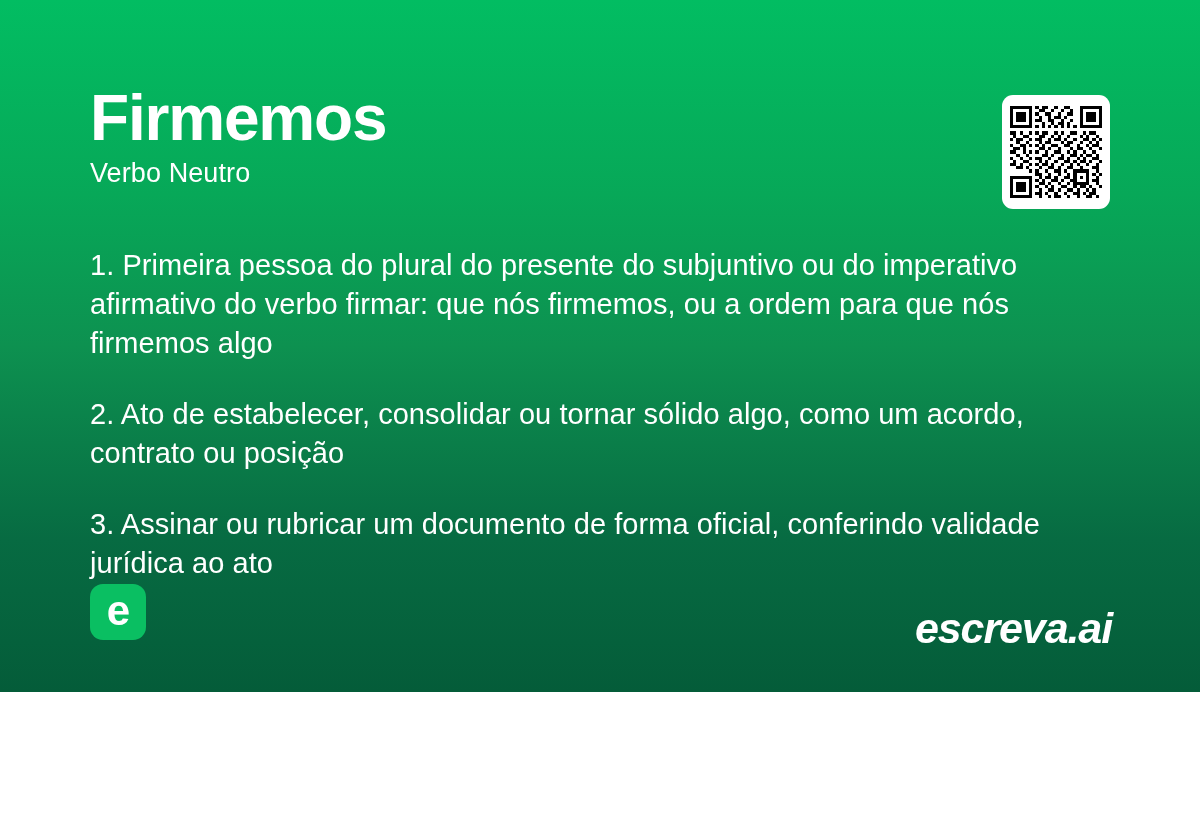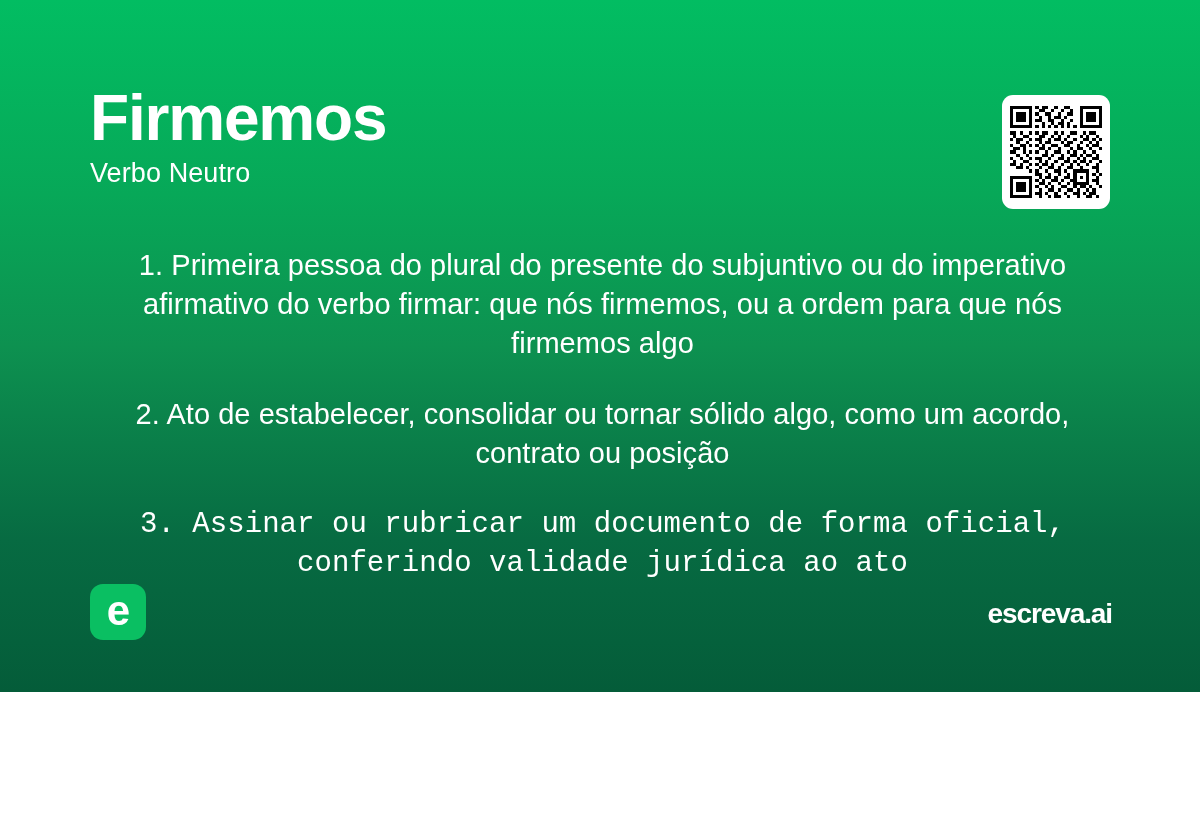--- a/index.html
+++ b/index.html
@@ -72,31 +72,30 @@
     width: 92px;
     height: 96px;
   }
 
   
   #definitions {
     position: absolute;
     left: 90px;
     top: 246px;
     width: 1025px;
-    text-align: center;
   }
   .definition {
     margin: 0 0 32px 0;
     font-size: 29px;
     line-height: 39px;
     font-weight: normal;
     letter-spacing: 0.05px;
     color: #ffffff;
   }
-  .definition:last-child { margin-bottom: 0; font-family: Liberation Mono, monospace; }
+  .definition:last-child { margin-bottom: 0; }
 
   
   #footer {
     position: absolute;
     left: 0;
     right: 0;
     bottom: 52px;
     height: 56px;
   }
 
@@ -117,27 +116,28 @@
     font-size: 42px;
     font-weight: bold;
     line-height: 1;
     letter-spacing: -1px;
     margin-top: -3px;
   }
 
   #brand-name {
     position: absolute;
     right: 88px;
-    top: 4px;
-    font-size: 28px;
+    top: 18px;
+    font-size: 43px;
     font-weight: bold;
     line-height: 52px;
     letter-spacing: -1.1px;
     color: #ffffff;
     white-space: nowrap;
+    font-style: italic;
   }
 </style>
 </head>
 <body>
 
 <div id="card">
 
   <div id="header">
     <h1 id="word-title">Firmemos</h1>
     <p id="word-class">Verbo Neutro</p>

